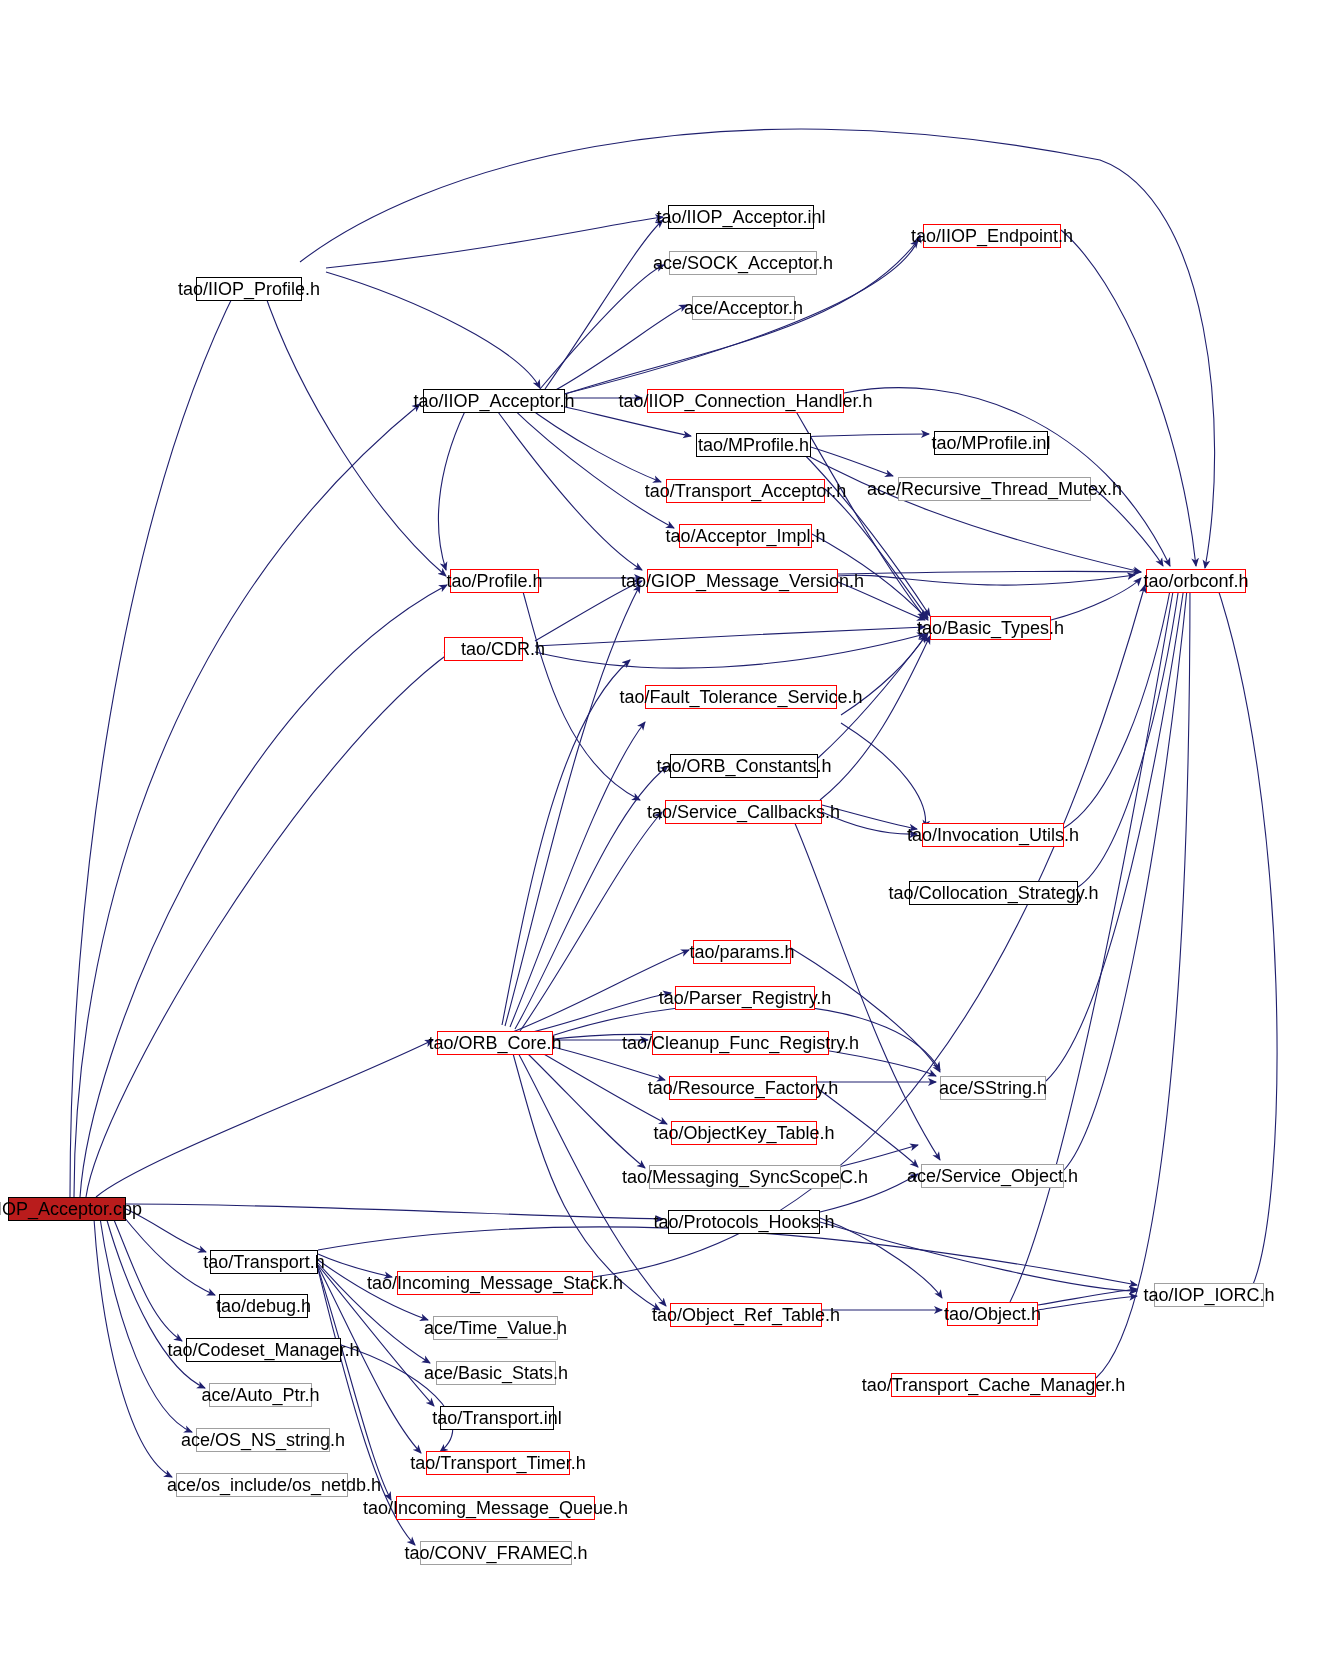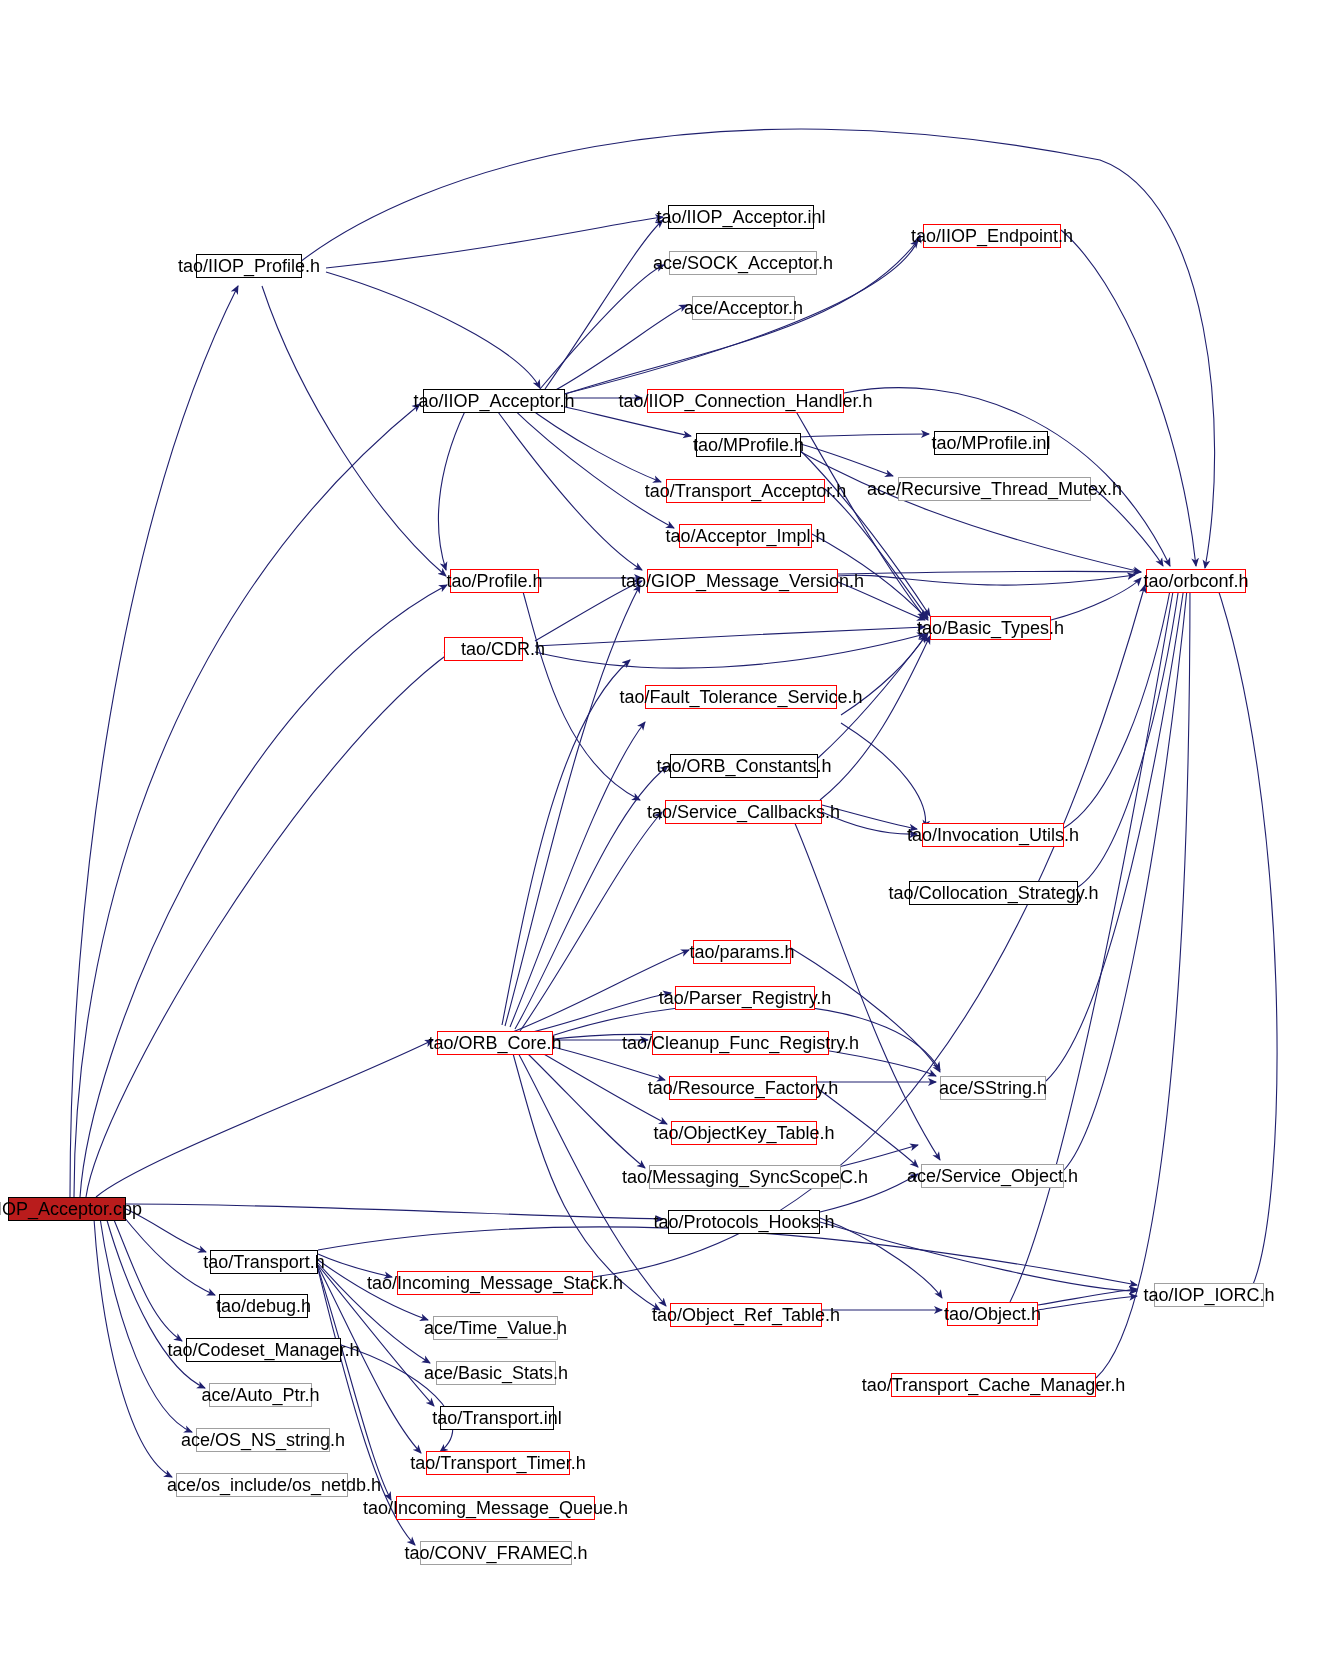--- a/index.html
+++ b/index.html
@@ -164,42 +164,42 @@
       <path d="M838,576 C900,570 960,600 1135,575"></path>
       <path d="M565,394 C700,350 850,330 918,240"></path>
       <path d="M326,272 C420,300 520,350 540,388"></path>
     </g>
   </svg>
 
   <div id="nodes">
       <div class="node root" style="left: 8px; top: 1197px; width: 118px;">
         <span>IIOP_Acceptor.cpp</span>
       </div>
-      <div class="node " style="left: 196px; top: 254px; width: 106px;">
+      <div class="node " style="left: 196px; top: 277px; width: 106px;">
         <span>tao/IIOP_Profile.h</span>
       </div>
       <div class="node " style="left: 668px; top: 205px; width: 146px;">
         <span>tao/IIOP_Acceptor.inl</span>
       </div>
       <div class="node grey" style="left: 669px; top: 251px; width: 148px;">
         <span>ace/SOCK_Acceptor.h</span>
       </div>
       <div class="node grey" style="left: 692px; top: 296px; width: 103px;">
         <span>ace/Acceptor.h</span>
       </div>
       <div class="node red" style="left: 923px; top: 224px; width: 138px;">
         <span>tao/IIOP_Endpoint.h</span>
       </div>
       <div class="node " style="left: 423px; top: 389px; width: 142px;">
         <span>tao/IIOP_Acceptor.h</span>
       </div>
       <div class="node red" style="left: 647px; top: 389px; width: 197px;">
         <span>tao/IIOP_Connection_Handler.h</span>
       </div>
-      <div class="node " style="left: 696px; top: 433px; width: 105px;">
+      <div class="node " style="left: 696px; top: 433px; width: 115px;">
         <span>tao/MProfile.h</span>
       </div>
       <div class="node " style="left: 934px; top: 431px; width: 114px;">
         <span>tao/MProfile.inl</span>
       </div>
       <div class="node grey" style="left: 898px; top: 477px; width: 193px;">
         <span>ace/Recursive_Thread_Mutex.h</span>
       </div>
       <div class="node red" style="left: 666px; top: 479px; width: 159px;">
         <span>tao/Transport_Acceptor.h</span>

